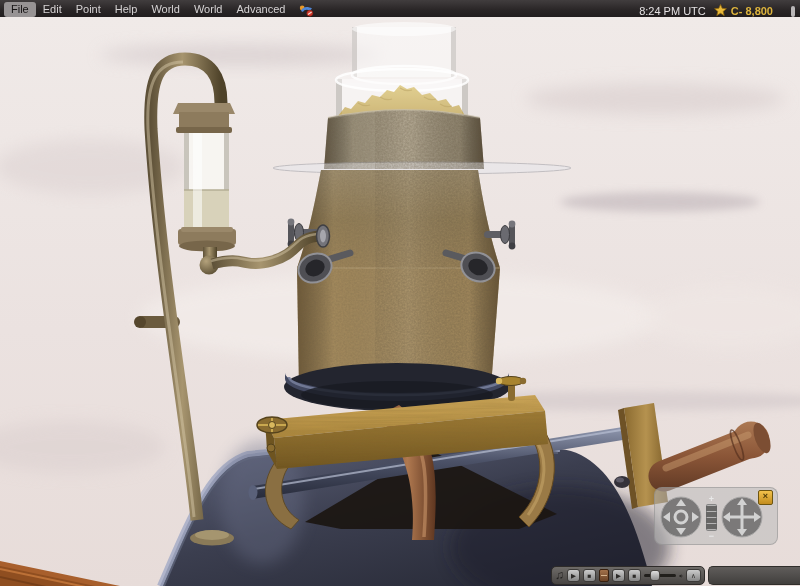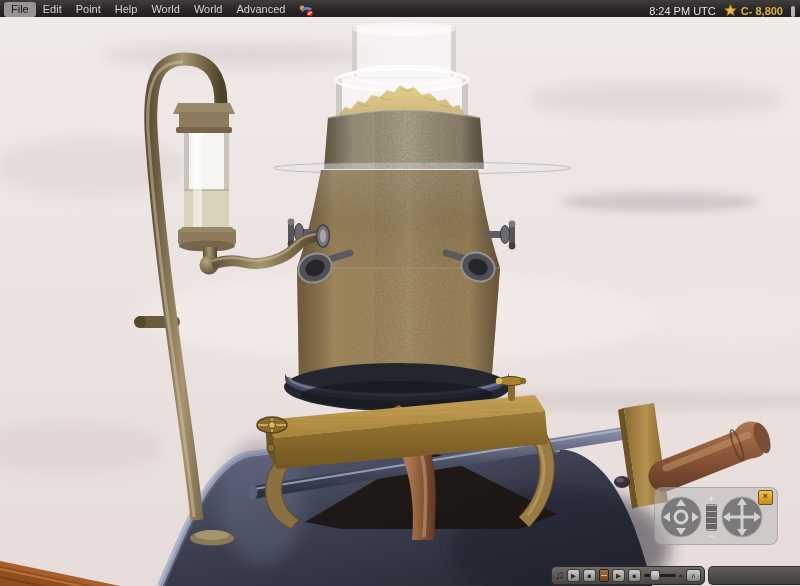--- a/index.html
+++ b/index.html
@@ -11,21 +11,21 @@
     background:linear-gradient(#413d3e,#292526 60%,#211d1e);
     display:flex;align-items:flex-end;font-size:11px;color:#d6d3d4;
     box-sizing:border-box;padding:0 4px;z-index:30;}
   .menu-item{padding:1px 7px;border-radius:3px;cursor:default;white-space:nowrap;line-height:13px;}
   .menu-item.active{background:#979394;color:#171415;}
   #region-icon{margin:0 5px 0 7px;display:flex;align-items:center;}
   #location{color:#bdb9ba;white-space:nowrap;}
   #mb-spacer{flex:1;}
   #clock{color:#e4e1e2;margin-right:8px;white-space:nowrap;}
   #currency-icon{margin-right:4px;display:flex;align-items:center;}
-  #balance{color:#ddb43d;font-weight:bold;margin-right:8px;white-space:nowrap;}
+  #balance{color:#ddb43d;font-weight:bold;margin-right:18px;white-space:nowrap;}
   #mb-handle{width:4px;height:11px;border-radius:2px;background:#b9b6b7;margin-right:1px;}
 
   
   #viewport{position:absolute;left:0;top:17px;width:800px;height:569px;}
 
   
   #camctl{position:absolute;left:654px;top:487px;width:124px;height:58px;
     background:rgba(186,186,186,.55);border:1px solid rgba(130,130,130,.45);
     border-radius:8px;box-sizing:border-box;z-index:20;}
   .campad{position:absolute;top:8px;width:42px;height:42px;}

